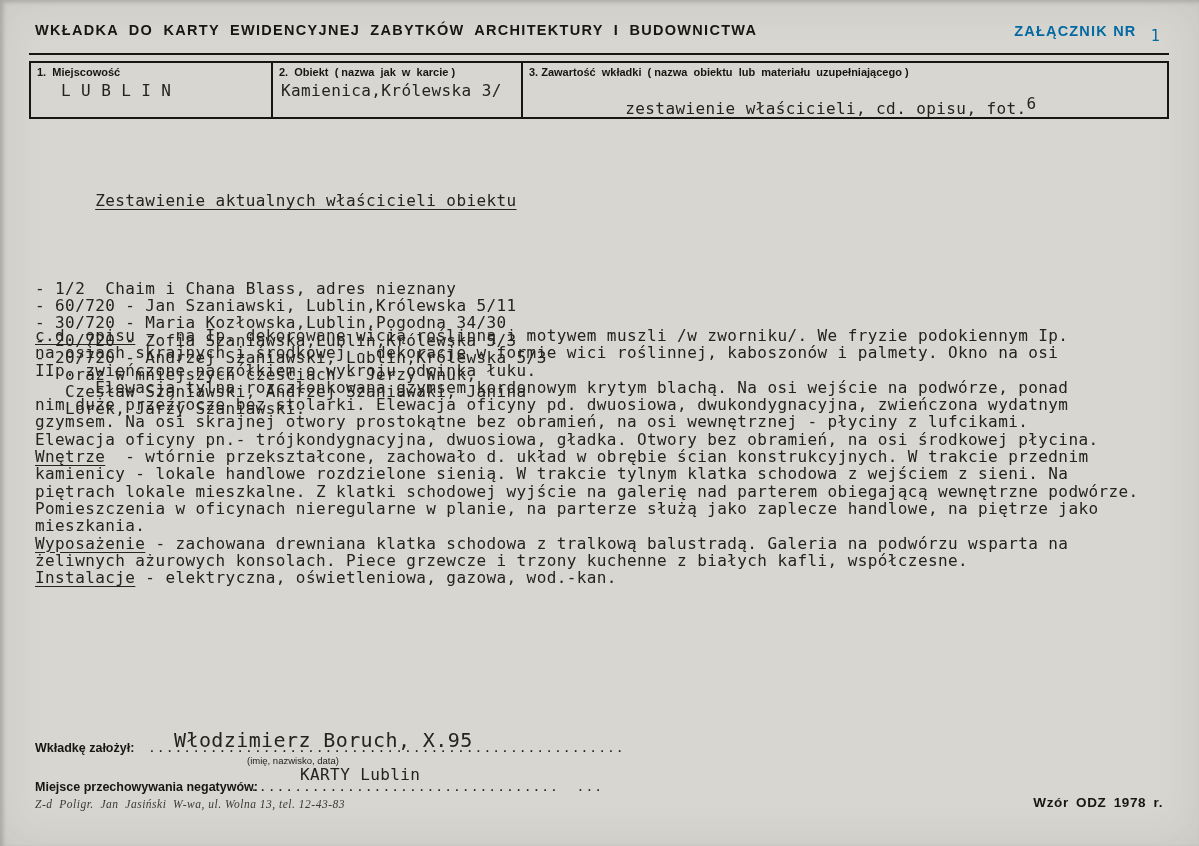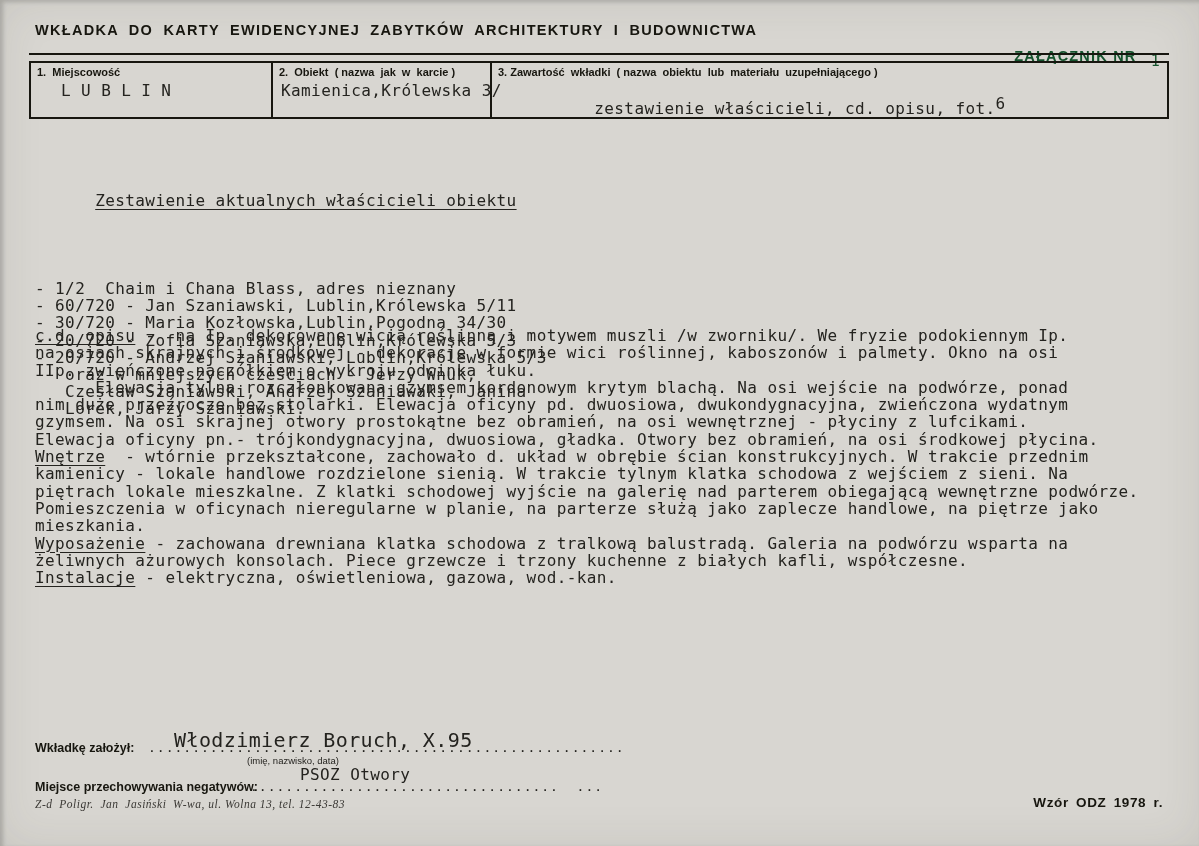--- a/index.html
+++ b/index.html
@@ -18,40 +18,40 @@
     position:absolute; left:35px; top:22px;
     font-family:"Liberation Sans", sans-serif;
     font-weight:bold; font-size:14.5px;
     letter-spacing:1.3px; word-spacing:5px;
     color:#17160f;
   }
   .hdr-att {
     position:absolute; right:38px; top:22px;
     font-family:"Liberation Sans", sans-serif;
     font-weight:bold; font-size:14.5px;
-    letter-spacing:1.2px; color:#14532d;margin-top:25px;
+    letter-spacing:1.2px; color:#0369a1;
   }
   .att-num {
     display:inline-block;
     font-family:"DejaVu Sans Mono", monospace;
     font-weight:normal; font-size:15px;
     transform:translateY(5px);
     margin-left:9px;
   }
   .rule { position:absolute; left:29px; top:53px; width:1140px; height:2px; background:#17160f; }
 
   
   .form-table {
     position:absolute; left:29px; top:61px; width:1140px; height:58px;
     border:2px solid #17160f;
     display:flex;
   }
   .cell { padding:3px 6px 2px 6px; position:relative; }
   .c1 { width:242px; border-right:2px solid #17160f; }
-  .c2 { width:219px; border-right:2px solid #17160f; }
+  .c2 { width:250px; border-right:2px solid #17160f; }
   .c3 { flex:1; }
   .cell-label {
     font-family:"Liberation Sans", sans-serif;
     font-weight:bold; font-size:11px; color:#17160f;
     white-space:pre;
   }
   .cell-value { font-size:16px; margin-top:4px; white-space:pre; line-height:18px; }
   .v1 { padding-left:24px; letter-spacing:2px; }
   .v2 { padding-left:2px; }
   .v2b { padding-left:38px; }
@@ -131,21 +131,21 @@
     </div>
     <div><div class="tline">- 1/2  Chaim i Chana Blass, adres nieznany</div><div class="tline">- 60/720 - Jan Szaniawski, Lublin,Królewska 5/11</div><div class="tline">- 30/720 - Maria Kozłowska,Lublin,Pogodna 34/30</div><div class="tline">- 20/720 - Zofia Szaniawska,Lublin,Królewska 5/3</div><div class="tline">- 20/720 - Andrzej Szaniawski, Lublin,Królewska 5/3</div><div class="tline">   oraz w mniejszych cześciach - Jerzy Wnuk,</div><div class="tline">   Czesław Szaniawski, Andrzej Szaniawaki, Janina</div><div class="tline">   Lorek, Jarzy Szaniawski.</div></div>
   </div>
 
   <div class="description typed"><div class="tline"><span class="ul">c.d. opisu</span> -  na Ip. dekorowane wicią roślinną i motywem muszli /w zworniku/. We fryzie podokiennym Ip.</div><div class="tline">na osiach skrajnych i środkowej - dekoracje w formie wici roślinnej, kaboszonów i palmety. Okno na osi</div><div class="tline">IIp. zwieńczone naczółkiem o wykroju odcinka łuku.</div><div class="tline">      Elewacja tylna rozczłonkowana gzymsem kordonowym krytym blachą. Na osi wejście na podwórze, ponad</div><div class="tline">nim duże przeźrocze bez stolarki. Elewacja oficyny pd. dwuosiowa, dwukondygnacyjna, zwieńczona wydatnym</div><div class="tline">gzymsem. Na osi skrajnej otwory prostokątne bez obramień, na osi wewnętrznej - płyciny z lufcikami.</div><div class="tline">Elewacja oficyny pn.- trójkondygnacyjna, dwuosiowa, gładka. Otwory bez obramień, na osi środkowej płycina.</div><div class="tline"><span class="ul">Wnętrze</span>  - wtórnie przekształcone, zachowało d. układ w obrębie ścian konstrukcyjnych. W trakcie przednim</div><div class="tline">kamienicy - lokale handlowe rozdzielone sienią. W trakcie tylnym klatka schodowa z wejściem z sieni. Na</div><div class="tline">piętrach lokale mieszkalne. Z klatki schodowej wyjście na galerię nad parterem obiegającą wewnętrzne podwórze.</div><div class="tline">Pomieszczenia w oficynach nieregularne w planie, na parterze służą jako zaplecze handlowe, na piętrze jako</div><div class="tline">mieszkania.</div><div class="tline"><span class="ul">Wyposażenie</span> - zachowana drewniana klatka schodowa z tralkową balustradą. Galeria na podwórzu wsparta na</div><div class="tline">żeliwnych ażurowych konsolach. Piece grzewcze i trzony kuchenne z białych kafli, współczesne.</div><div class="tline"><span class="ul">Instalacje</span> - elektryczna, oświetleniowa, gazowa, wod.-kan.</div></div>
 
   <div class="f-label founder-label">Wkładkę założył:</div>
   <div class="founder-dots">......................................................</div>
   <div class="founder-name typed">Włodzimierz Boruch, X.95</div>
   <div class="founder-caption">(imię, nazwisko, data)</div>
-  <div class="founder-org typed">PSOZ Otwory</div>
+  <div class="founder-org typed">KARTY Lublin</div>
 
   <div class="f-label negatives-label">Miejsce przechowywania negatywów:</div>
   <div class="negatives-dots">...................................  ...</div>
 
   <div class="print-note">Z-d  Poligr.  Jan  Jasiński  W-wa, ul. Wolna 13, tel. 12-43-83</div>
   <div class="form-code">Wzór  ODZ  1978 r.</div>
 
 </div>
 
 </body></html>

